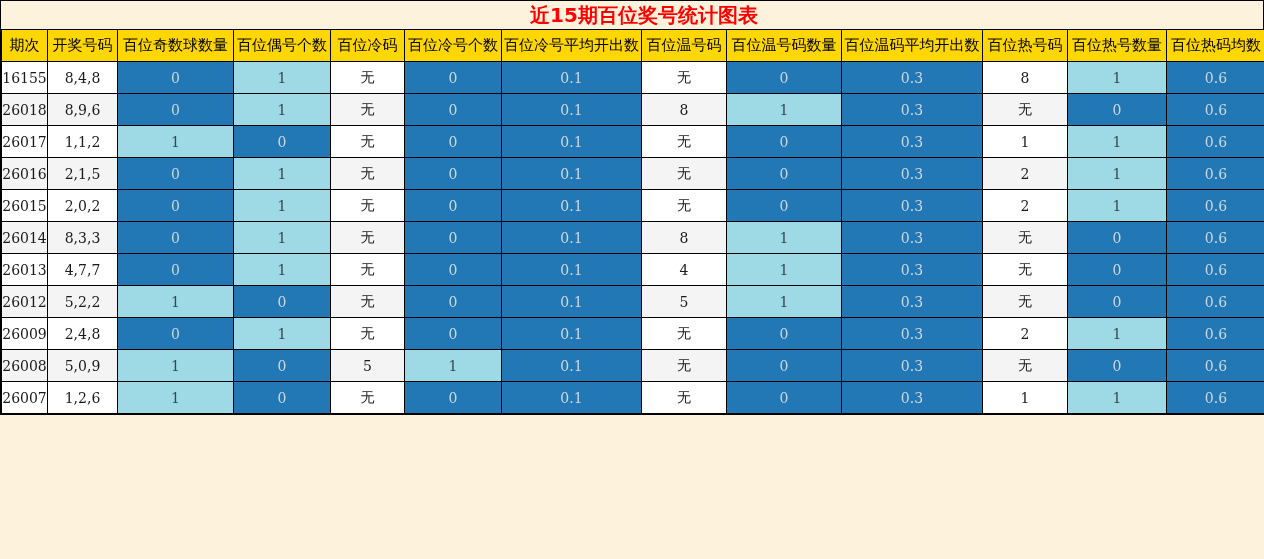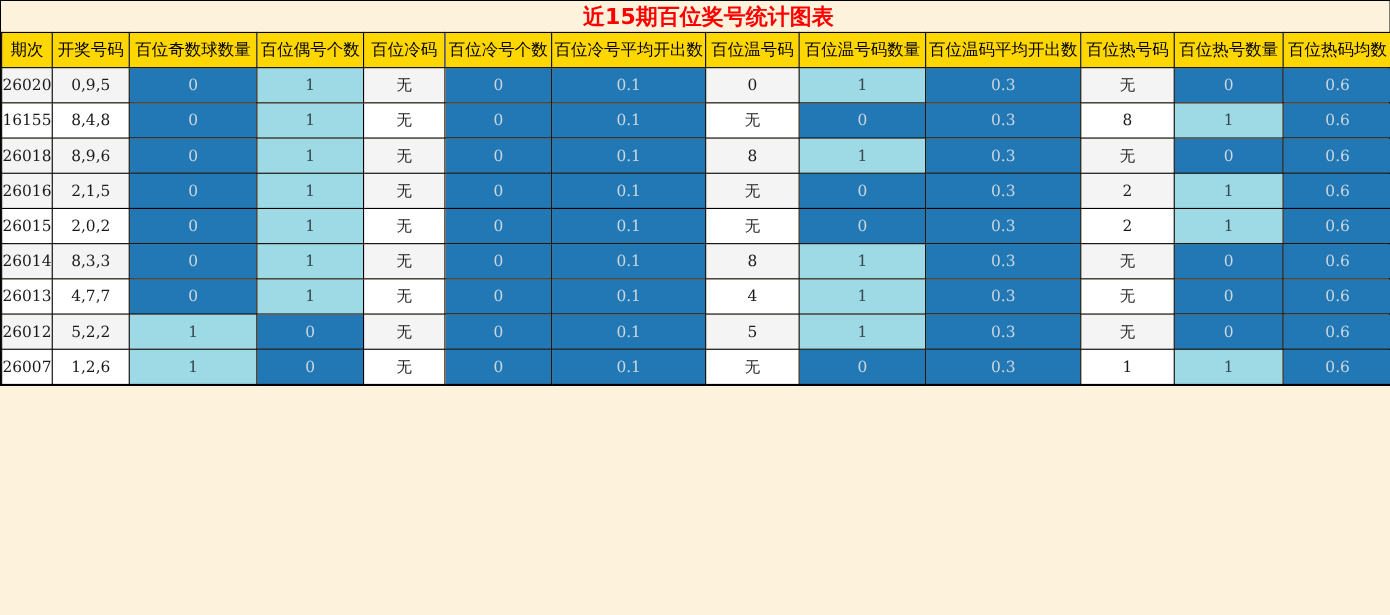--- a/index.html
+++ b/index.html
@@ -91,35 +91,20 @@
           <th>百位温号码</th>
           <th>百位温号码数量</th>
           <th>百位温码平均开出数</th>
           <th>百位热号码</th>
           <th>百位热号数量</th>
           <th>百位热码均数</th>
         </tr>
     </thead>
     <tbody>
         <tr>
-          <td class="plain alt">26020</td>
-          <td class="plain alt">0,9,5</td>
-          <td class="dark">0</td>
-          <td class="light">1</td>
-          <td class="plain alt">无</td>
-          <td class="dark">0</td>
-          <td class="dark">0.1</td>
-          <td class="plain alt">0</td>
-          <td class="light">1</td>
-          <td class="dark">0.3</td>
-          <td class="plain alt">无</td>
-          <td class="dark">0</td>
-          <td class="dark">0.6</td>
-        </tr>
-        <tr>
           <td class="plain">16155</td>
           <td class="plain">8,4,8</td>
           <td class="dark">0</td>
           <td class="light">1</td>
           <td class="plain">无</td>
           <td class="dark">0</td>
           <td class="dark">0.1</td>
           <td class="plain">无</td>
           <td class="dark">0</td>
           <td class="dark">0.3</td>
@@ -136,20 +121,35 @@
           <td class="dark">0</td>
           <td class="dark">0.1</td>
           <td class="plain alt">8</td>
           <td class="light">1</td>
           <td class="dark">0.3</td>
           <td class="plain alt">无</td>
           <td class="dark">0</td>
           <td class="dark">0.6</td>
         </tr>
         <tr>
+          <td class="plain">26017</td>
+          <td class="plain">1,1,2</td>
+          <td class="light">1</td>
+          <td class="dark">0</td>
+          <td class="plain">无</td>
+          <td class="dark">0</td>
+          <td class="dark">0.1</td>
+          <td class="plain">无</td>
+          <td class="dark">0</td>
+          <td class="dark">0.3</td>
+          <td class="plain">1</td>
+          <td class="light">1</td>
+          <td class="dark">0.6</td>
+        </tr>
+        <tr>
           <td class="plain alt">26016</td>
           <td class="plain alt">2,1,5</td>
           <td class="dark">0</td>
           <td class="light">1</td>
           <td class="plain alt">无</td>
           <td class="dark">0</td>
           <td class="dark">0.1</td>
           <td class="plain alt">无</td>
           <td class="dark">0</td>
           <td class="dark">0.3</td>
@@ -205,20 +205,50 @@
         <tr>
           <td class="plain alt">26012</td>
           <td class="plain alt">5,2,2</td>
           <td class="light">1</td>
           <td class="dark">0</td>
           <td class="plain alt">无</td>
           <td class="dark">0</td>
           <td class="dark">0.1</td>
           <td class="plain alt">5</td>
           <td class="light">1</td>
+          <td class="dark">0.3</td>
+          <td class="plain alt">无</td>
+          <td class="dark">0</td>
+          <td class="dark">0.6</td>
+        </tr>
+        <tr>
+          <td class="plain">26009</td>
+          <td class="plain">2,4,8</td>
+          <td class="dark">0</td>
+          <td class="light">1</td>
+          <td class="plain">无</td>
+          <td class="dark">0</td>
+          <td class="dark">0.1</td>
+          <td class="plain">无</td>
+          <td class="dark">0</td>
+          <td class="dark">0.3</td>
+          <td class="plain">2</td>
+          <td class="light">1</td>
+          <td class="dark">0.6</td>
+        </tr>
+        <tr>
+          <td class="plain alt">26008</td>
+          <td class="plain alt">5,0,9</td>
+          <td class="light">1</td>
+          <td class="dark">0</td>
+          <td class="plain alt">5</td>
+          <td class="light">1</td>
+          <td class="dark">0.1</td>
+          <td class="plain alt">无</td>
+          <td class="dark">0</td>
           <td class="dark">0.3</td>
           <td class="plain alt">无</td>
           <td class="dark">0</td>
           <td class="dark">0.6</td>
         </tr>
         <tr>
           <td class="plain">26007</td>
           <td class="plain">1,2,6</td>
           <td class="light">1</td>
           <td class="dark">0</td>

